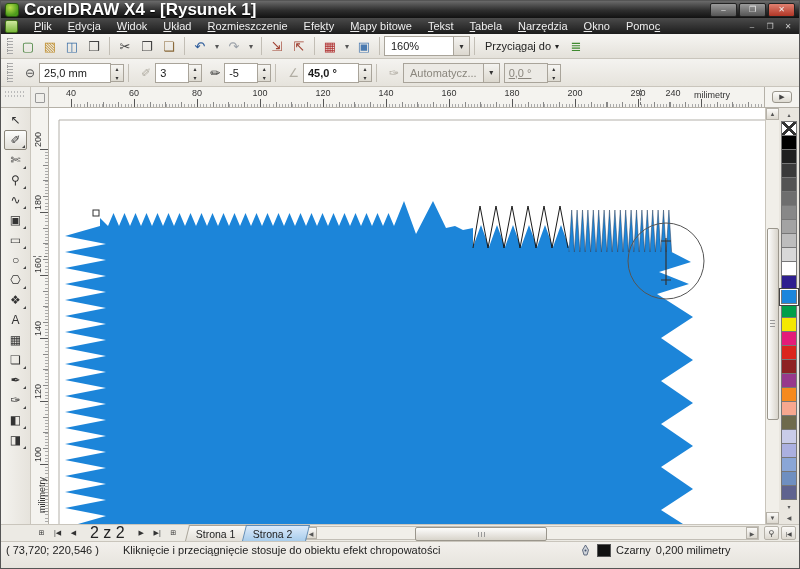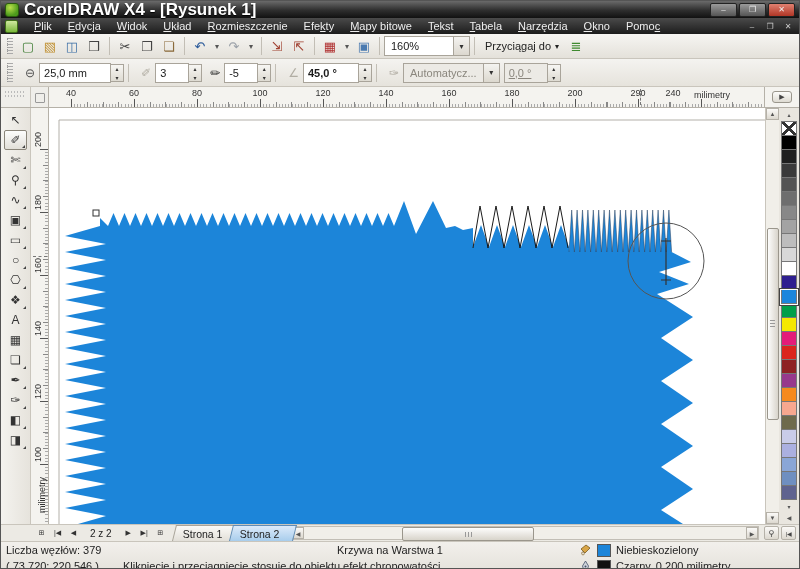--- a/index.html
+++ b/index.html
@@ -92,21 +92,21 @@
   .swatches{flex:1;display:flex;flex-direction:column;padding:1px 2px;}
   .sw{flex:1;border:1px solid #777;border-top:none;}
   .sw:first-child{border-top:1px solid #777;}
   .sw.none{background:linear-gradient(45deg,transparent 44%,#333 44% 56%,transparent 56%),
            linear-gradient(-45deg,transparent 44%,#333 44% 56%,transparent 56%),#fff;}
   .sw.sel{outline:1px solid #fff;box-shadow:0 0 0 2px #444;position:relative;z-index:2;}
   
   .scrollrow{height:16px;display:flex;align-items:stretch;background:#eceae4;border-top:1px solid #c9c5bc;padding-left:31px;}
   .nav{display:flex;align-items:center;gap:1px;padding:0 2px;}
   .navbtn{min-width:13px;text-align:center;font-size:7px;color:#333;padding:0 1px;}
-  .pagecount{font-size:10px;padding:0 8px;color:#222;}
+  .pagecount{font-size:16px;padding:0 8px;color:#222;}
   .tabs{display:flex;align-items:stretch;margin-left:4px;}
   .tab{position:relative;padding:1px 14px 0 8px;display:flex;align-items:center;font-size:10.5px;color:#222;
        background:linear-gradient(#fbfaf7,#e2dfd8);border:1px solid #a9a49a;border-bottom:none;
        transform:skewX(-14deg);margin-right:-6px;}
   .tab>span{transform:skewX(14deg);display:block;}
   .tab.active{background:linear-gradient(#dceafa,#a8cdec);border-color:#5f8cb8;z-index:2;}
   .hscroll{flex:1;position:relative;margin:1px 2px;background:#f1efe9;border:1px solid #c2beb5;}
   .hbtn{position:absolute;top:0;height:100%;width:12px;display:flex;align-items:center;justify-content:center;
         font-size:6px;color:#555;background:linear-gradient(#fbfaf8,#dcd8cf);border:1px solid #b5b1a8;box-sizing:border-box;}
   .hthumb{position:absolute;left:110px;width:130px;top:0;height:100%;background:linear-gradient(#fdfdfc,#d8d4cb);
@@ -375,32 +375,20 @@
       <div class="hbtn" style="right:0;">▶</div>
     </div>
     <div class="cornerbtns">
       <span class="cbtn">⚲</span>
       <span class="cbtn" style="font-size:6px;">|◀</span>
     </div>
   </div>
 
   <div class="statusbar">
     <div class="srow">
-      <div class="s-left1">Liczba węzłów: 379</div>
-      <div class="s-mid">Krzywa na Warstwa 1</div>
-      <div class="s-right">
-        <svg class="sicon" viewBox="0 0 13 12">
-          <path d="M2 5 L7 1 L11 4 L6 9 Z" fill="#d9a648" stroke="#7a5a1e" stroke-width="0.8"></path>
-          <path d="M3 8 Q2 11 4 11 Q6 11 5 8 Z" fill="#fff" stroke="#7a5a1e" stroke-width="0.7"></path>
-        </svg>
-        <span class="swatchbox" id="fill-swatch" style="background: rgb(28, 133, 217);"></span>
-        <span>Niebieskozielony</span>
-      </div>
-    </div>
-    <div class="srow">
       <div class="s-left2">( 73,720; 220,546 )</div>
       <div class="s-mid2">Kliknięcie i przeciągnięcie stosuje do obiektu efekt chropowatości</div>
       <div class="s-right">
         <svg class="sicon" viewBox="0 0 13 12">
           <path d="M6.5 1 L9.5 6 L8 11 L5 11 L3.5 6 Z" fill="#cfd4da" stroke="#44506a" stroke-width="0.8"></path>
           <circle cx="6.5" cy="6.5" r="1" fill="#44506a"></circle>
         </svg>
         <span class="swatchbox" id="outline-swatch" style="background: rgb(17, 17, 17);"></span>
         <span>Czarny</span>
         <span>0,200 milimetry</span>

